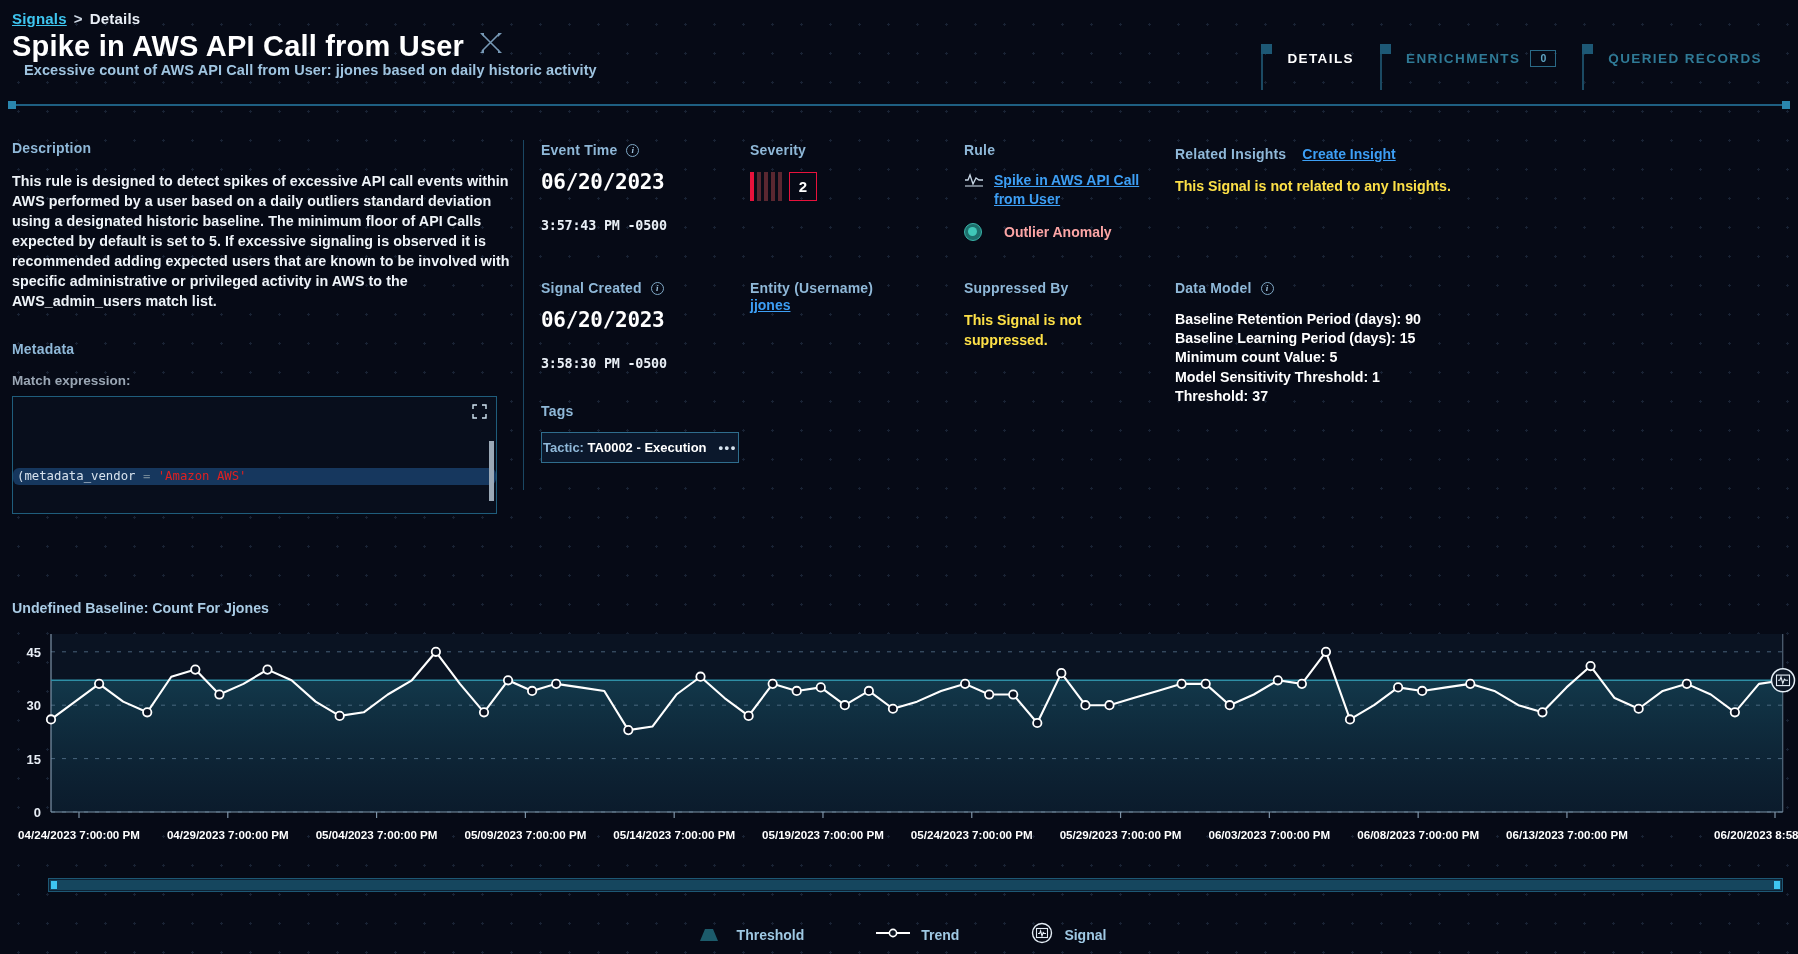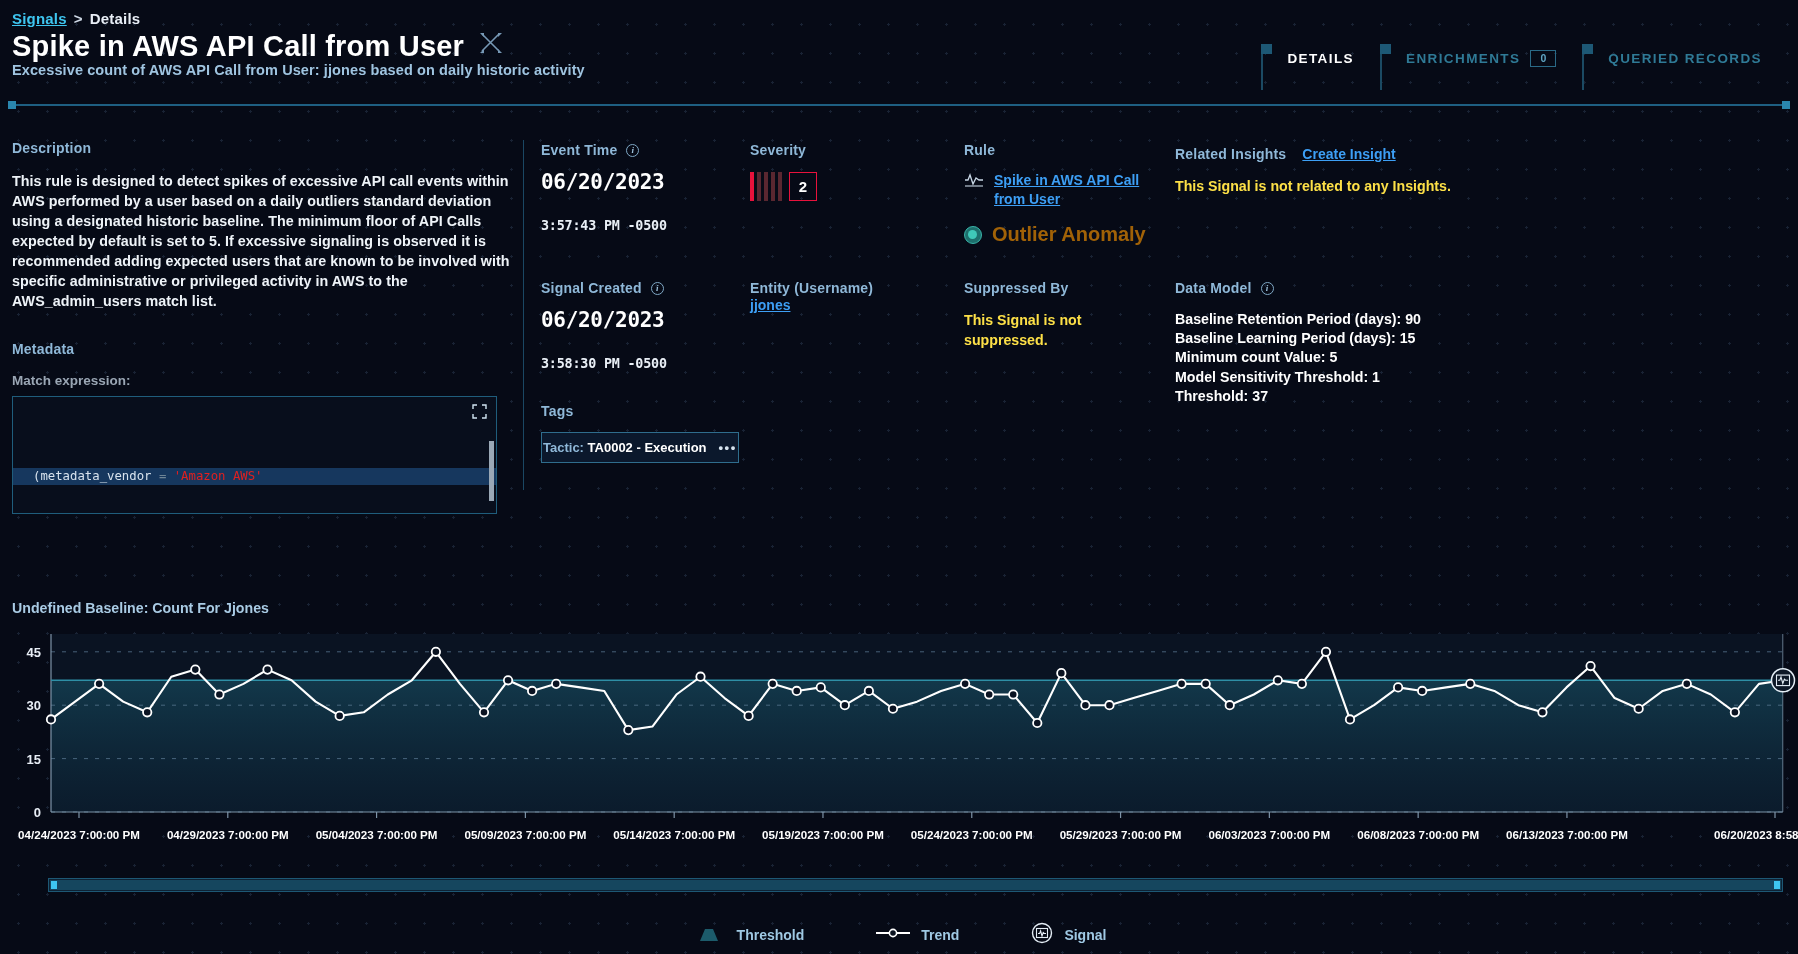--- a/index.html
+++ b/index.html
@@ -28,21 +28,21 @@
 
   .page-title {
     position: absolute; left: 12px; top: 30px;
     font-size: 29px; font-weight: bold; color: #ffffff;
     letter-spacing: .2px;
     display: flex; align-items: center; gap: 14px;
   }
   .title-icon { opacity: .82; }
 
   .page-sub {
-    position: absolute; left: 12px; top: 62px;
+    position: absolute; left: 24px; top: 62px;
     font-size: 14.5px; font-weight: bold; color: #9fc4e0;
     letter-spacing: .1px;
   }
 
   .tabs {
     position: absolute; right: 10px; top: 44px;
     display: flex; align-items: stretch; gap: 0;
   }
   .tab {
     position: relative;
@@ -110,21 +110,21 @@
   }
   .expand-ico {
     position: absolute; right: 9px; top: 7px; color: #cfe3f0;
   }
   .code-body {
     position: absolute; left: 0; right: 0; bottom: 0; top: 38px;
     font-family: "DejaVu Sans Mono", monospace;
     font-size: 12.3px; line-height: 16.6px; white-space: pre;
     overflow: hidden;
   }
-  .code-line { padding-left: 20px; color: #d8e3ee; }
+  .code-line { padding-left: 4px; color: #d8e3ee; border-radius: 6px; }
   .code-line.hl { background: #16375e; }
   .kw { color: #6f8596; }
   .str { color: #e02020; }
   .paren { color: #d8e3ee; }
   .code-scroll {
     position: absolute; right: 2px; top: 44px; width: 5px; height: 60px;
     background: #9aa8b6;
   }
 
   
@@ -168,22 +168,22 @@
   }
 
   .rule-row {
     margin-top: 13px; display: flex; align-items: flex-start; gap: 10px;
   }
   .rule-link {
     color: #3d9ff5; text-decoration: underline;
     font-size: 14px; font-weight: bold; line-height: 19px;
   }
   .anomaly-row {
-    margin-top: 14px; display: flex; align-items: center; gap: 10px;
-    font-size: 20px; font-weight: bold; color: #a16207;
+    margin-top: 14px; display: flex; align-items: center; gap: 22px;
+    font-size: 14px; font-weight: bold; color: #fca5a5;
   }
   .anomaly-dot {
     width: 18px; height: 18px; border-radius: 50%;
     background: #1d6f6c; border: 1px solid #39b3a8;
     position: relative;
   }
   .anomaly-dot::after {
     content: ""; position: absolute; left: 3px; top: 3px;
     width: 9px; height: 9px; border-radius: 50%;
     background: #45d8c6; opacity: .85;

